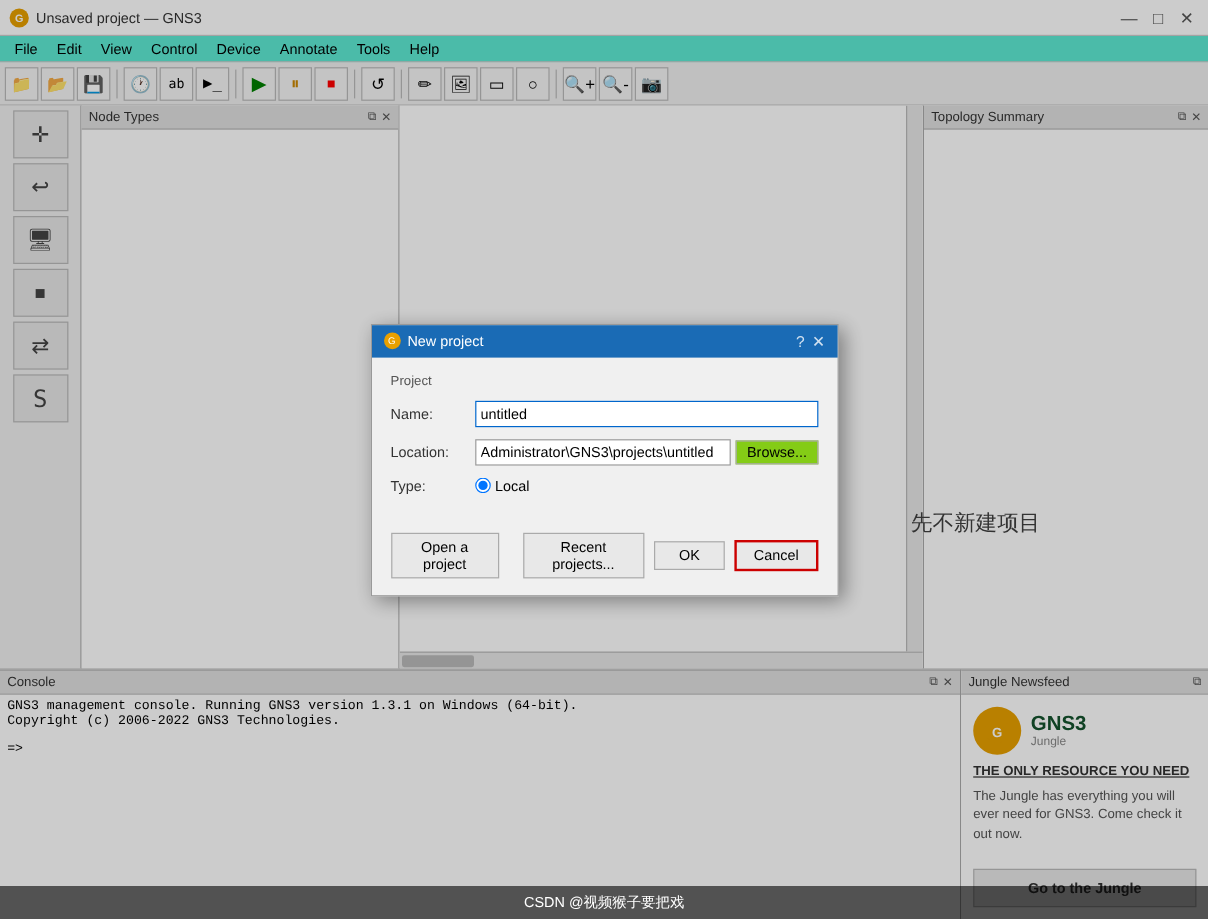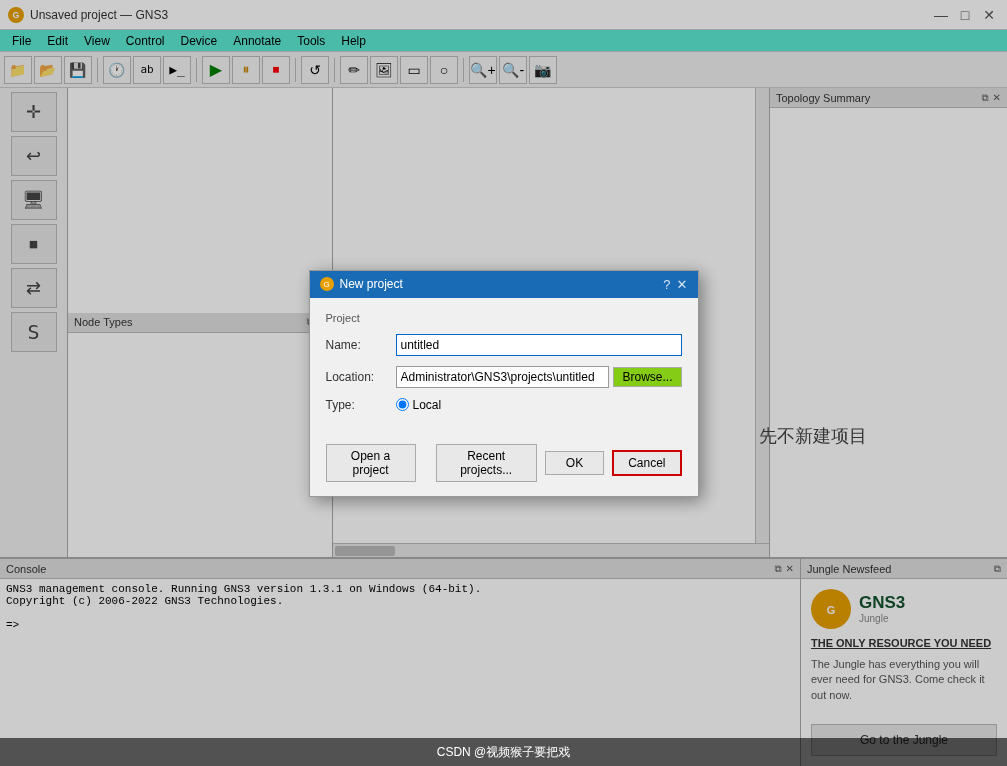--- a/index.html
+++ b/index.html
@@ -139,21 +139,20 @@
       color: #444;
     }
 
     
     .node-types-panel {
       width: 265px;
       background: white;
       border-right: 1px solid #aaa;
       display: flex;
       flex-direction: column;
-      justify-content: center;
     }
     .panel-header {
       background: #e0e0e0;
       padding: 2px 6px;
       font-size: 11px;
       color: #333;
       display: flex;
       align-items: center;
       justify-content: space-between;
       border-bottom: 1px solid #bbb;
@@ -317,20 +316,21 @@
     .jungle-btn {
       width: 100%;
       padding: 8px;
       background: #e8e8e8;
       border: 1px solid #bbb;
       cursor: pointer;
       font-size: 12px;
       color: #333;
       text-align: center;
       margin-top: auto;
+      font-weight: bold;
     }
 
     
     .dialog-overlay {
       position: fixed;
       top: 0; left: 0; right: 0; bottom: 0;
       background: rgba(0,0,0,0.2);
       display: flex;
       align-items: center;
       justify-content: center;

